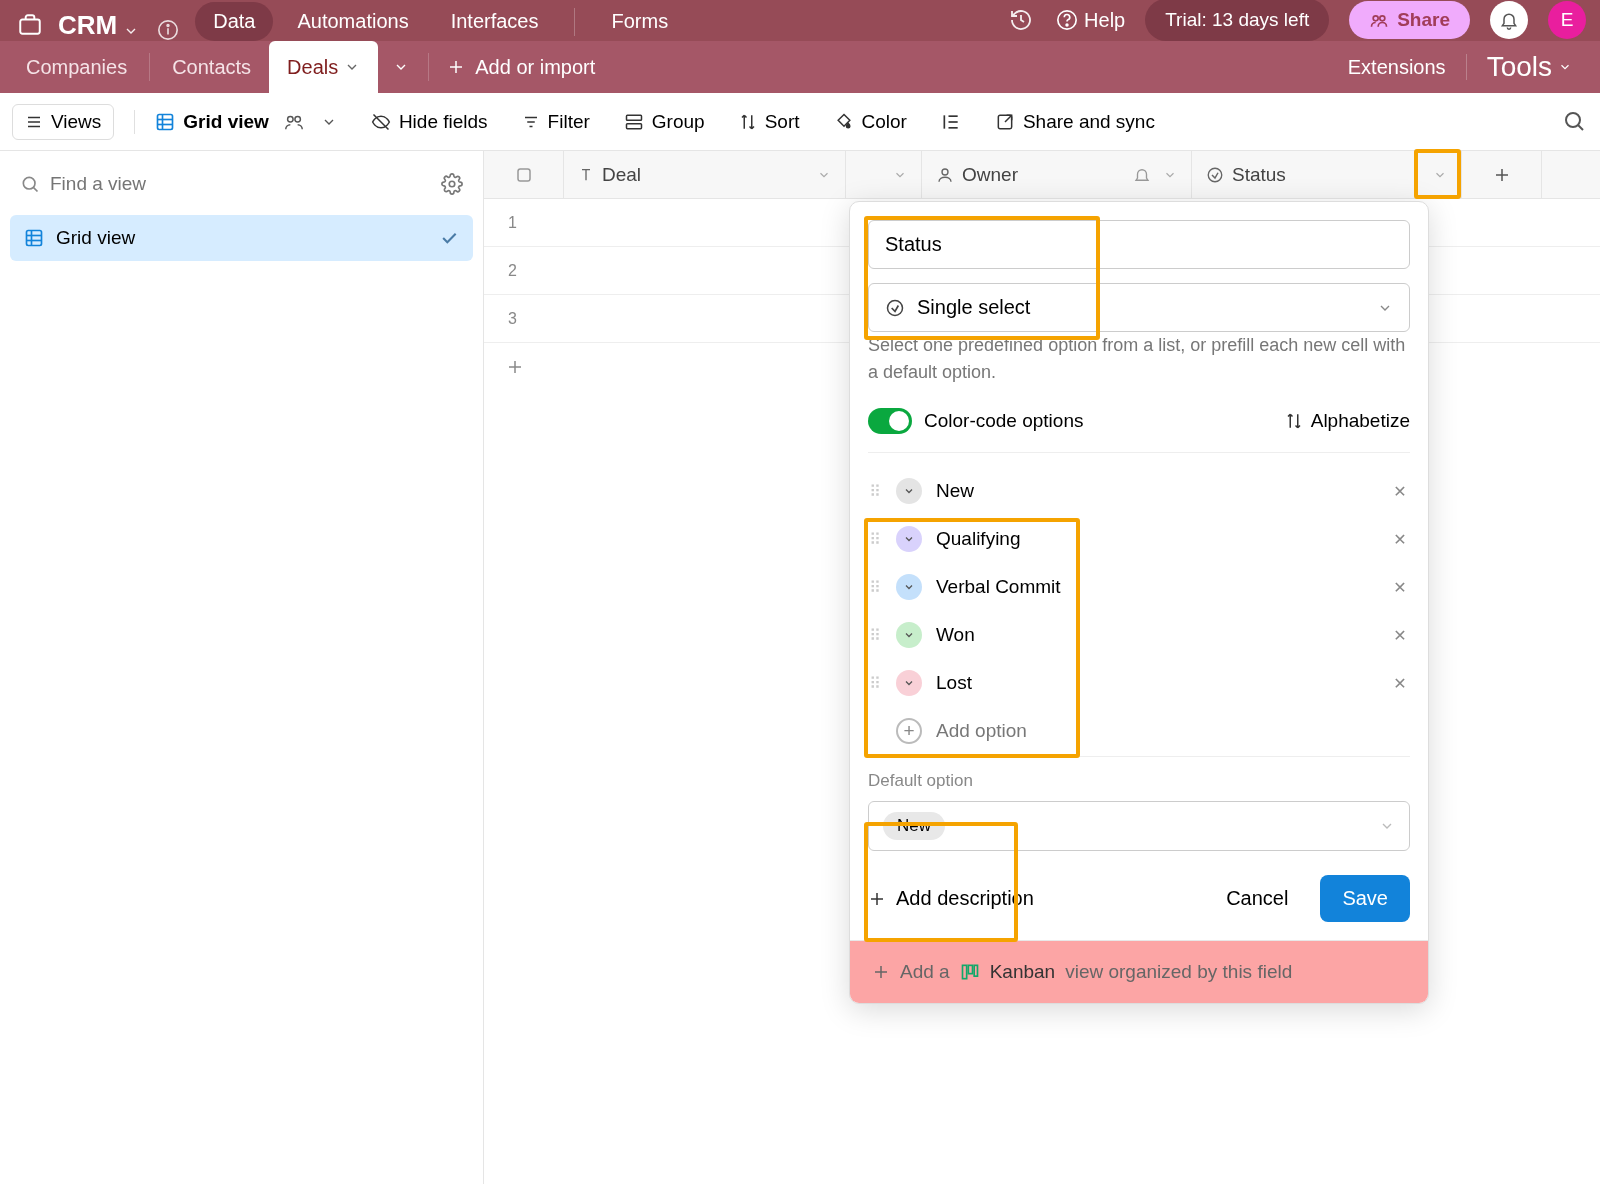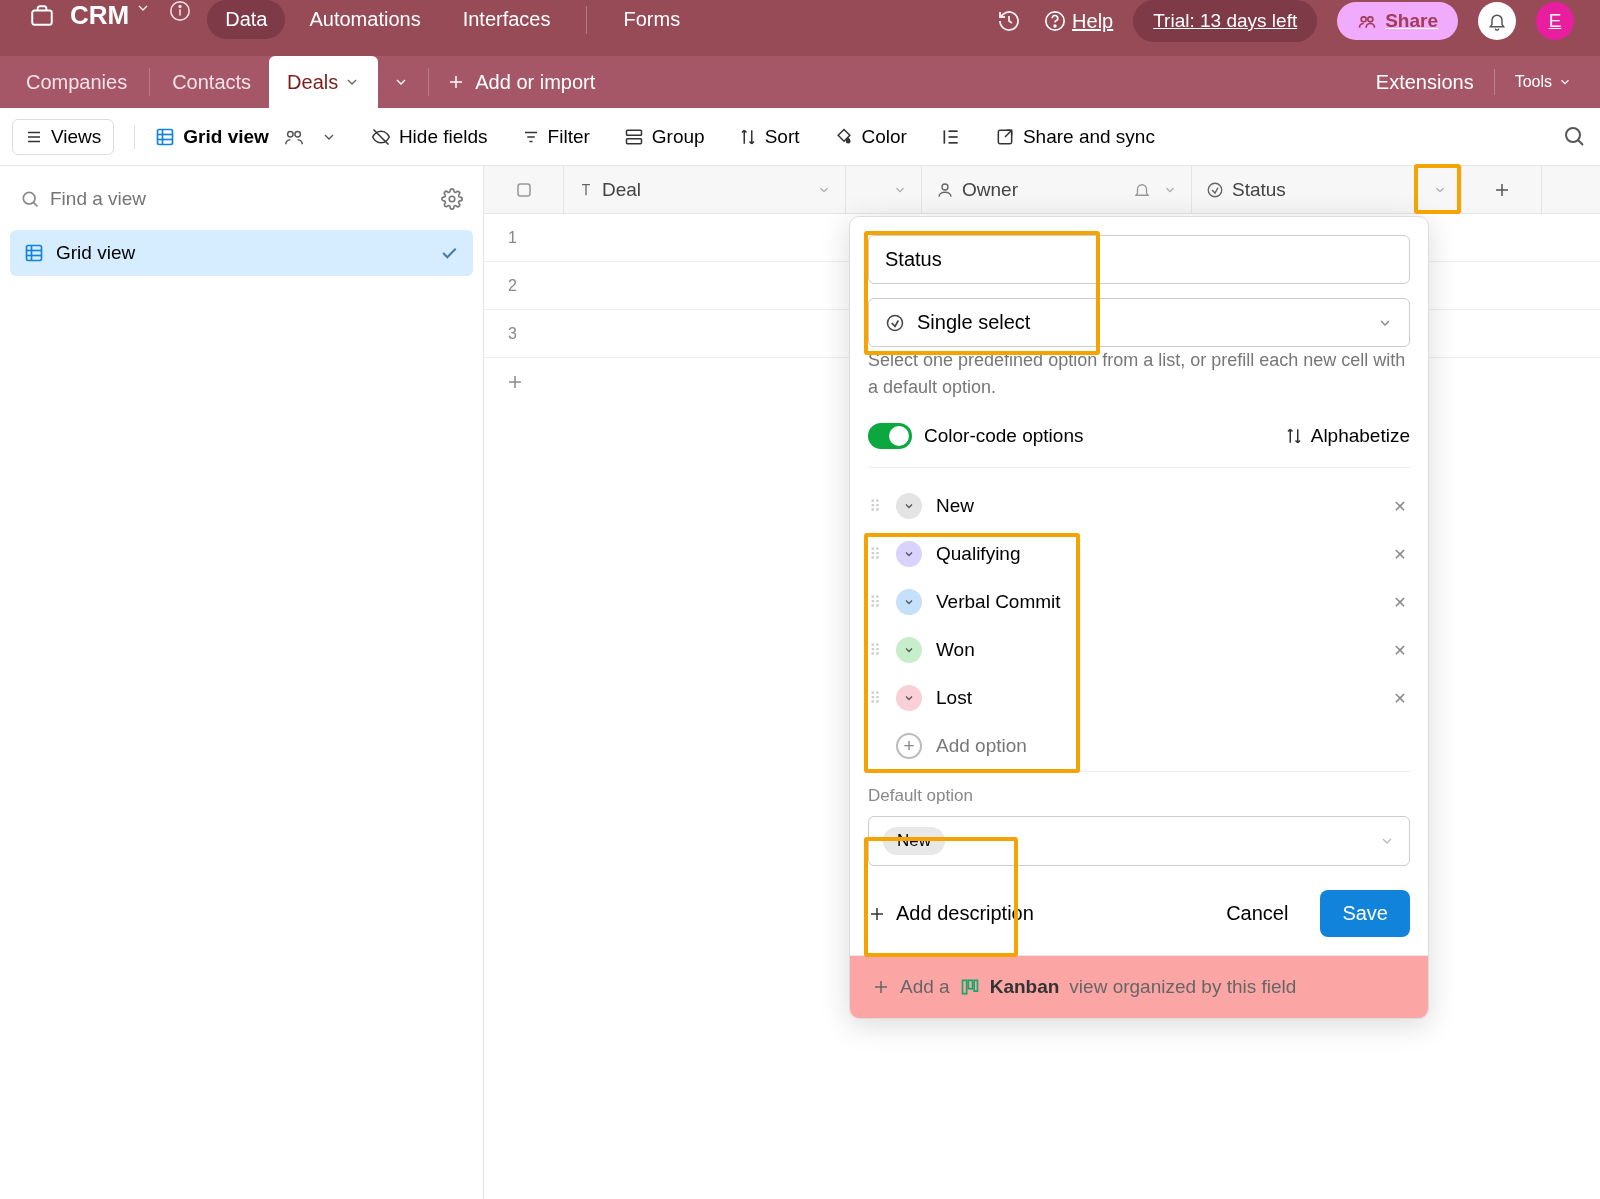--- a/index.html
+++ b/index.html
@@ -1,45 +1,45 @@
 <!DOCTYPE html>
 <html><head>
 <meta charset="utf-8">
 <style>
   * { box-sizing: border-box; margin: 0; padding: 0; font-family: -apple-system, BlinkMacSystemFont, "Segoe UI", Helvetica, Arial, sans-serif; }
   body { width: 1600px; height: 1199px; background: #fff; overflow: hidden; position: relative; font-size: 16px; }
 
   
-  .topbar { height: 56px; background: #964b57; display: flex; align-items: flex-start; padding: 0 26px; color: #fff; }
+  .topbar { height: 41px; background: #964b57; display: flex; align-items: flex-end; padding: 0 14px; color: #fff; }
   .brand-icon { width: 32px; height: 32px; display:flex; align-items:center; justify-content:center; margin-right: 12px; }
   .brand-name { font-size: 26px; font-weight: 700; margin-right: 6px; }
   .brand-chevron { width:18px;height:18px; margin-right: 10px; opacity:.9;}
   .info-icon { width:22px;height:22px; opacity:.8; margin-left:6px; margin-right: 16px;}
   .topnav { display:flex; gap:6px; align-items:center;}
   .topnav-item { padding: 8px 18px; border-radius: 999px; font-size:20px; cursor:pointer;}
   .topnav-item.active { background: #7e3a47; }
   .top-divider { width:1px; height:28px; background: rgba(255,255,255,.25); margin: 0 12px;}
-  .top-right { margin-left:auto; display:flex; align-items:center; gap:20px;text-decoration:underline;}
+  .top-right { margin-left:auto; display:flex; align-items:center; gap:20px;}
   .top-icon-btn { width:30px;height:30px; display:flex;align-items:center;justify-content:center; opacity:.9; cursor:pointer;}
   .help { display:flex; align-items:center; gap:6px; font-size:20px; cursor:pointer;}
   .trial-pill { background:#7e3a47; padding: 10px 20px; border-radius:999px; font-size:19px;}
   .share-pill { background:#f0abfc; color:#a13d59; padding:8px 20px; border-radius:999px; font-size:19px; font-weight:600; display:flex; align-items:center; gap:8px; cursor:pointer;}
   .bell-circle { width:38px;height:38px; border-radius:50%; background:#fff; color:#555; display:flex;align-items:center;justify-content:center; cursor:pointer;}
   .avatar { width:38px;height:38px; border-radius:50%; background:#e91e9e; color:#fff; display:flex;align-items:center;justify-content:center; font-size:19px; font-weight:500; cursor:pointer;}
 
   
   .tabsbar { height: 52px; background: #a55767; display:flex; align-items:center; padding: 0 8px;}
   .tab { padding: 0 18px; height:52px; display:flex; align-items:center; gap:6px; color:#f5e3e7; font-size:20px; cursor:pointer; position:relative;}
   .tab.active { background:#fff; color:#7f1d1d; border-radius: 6px 6px 0 0; }
   .tab-divider { width:1px; height:28px; background: rgba(255,255,255,.2); margin:0 4px;}
   .tab-chevron-box { width:46px; height:52px; display:flex;align-items:center;justify-content:center;}
   .add-import { display:flex; align-items:center; gap:10px; color:#fff; font-size:20px; margin-left:14px; cursor:pointer;}
   .tabsbar-right { margin-left:auto; display:flex; align-items:center; color:#fff;}
   .ext-btn { padding:0 20px; font-size:20px; cursor:pointer;}
-  .tools-btn { padding:0 20px; font-size:16px; display:flex;align-items:center;gap:6px; cursor:pointer;}
+  .tools-btn { padding:0 20px; font-size:28px; display:flex;align-items:center;gap:6px; cursor:pointer;}
   .vbar { width:1px; height:26px; background:rgba(255,255,255,.25);}
 
   
   .toolbar { height: 58px; border-bottom:1px solid #e5e5e5; display:flex; align-items:center; padding: 0 12px;}
   .views-btn { display:flex; align-items:center; gap:8px; border:1px solid #ddd; border-radius:6px; padding:6px 12px; font-size:19px; cursor:pointer;}
   .tbar-divider { width:1px; height:24px; background:#e0e0e0; margin:0 20px;}
   .gridview-btn { display:flex; align-items:center; gap:8px; font-size:19px; cursor:pointer;}
   .grid-icon-small { color:#1283da; }
   .tbar-item { display:flex; align-items:center; gap:8px; font-size:19px; margin-left:34px; cursor:pointer;}
   .tbar-right { margin-left:auto; display:flex; align-items:center;}
@@ -96,21 +96,21 @@
   .default-section { border-top:1px solid #eee; margin-top:1px; padding-top:14px;}
   .default-label { color:#888; font-size:17px;}
   .default-select { width:100%; border:1px solid #ccc; border-radius:6px; padding:10px 14px; margin-top:10px; display:flex; align-items:center; cursor:pointer;}
   .default-chip { background:#e8e8e8; border-radius:999px; padding:4px 14px; font-size:17px;}
   .default-chev { margin-left:auto; color:#bbb;}
   .actions-row { display:flex; align-items:center; margin-top:24px;}
   .add-desc { display:flex; align-items:center; gap:10px; font-size:20px; cursor:pointer;}
   .cancel-btn { margin-left:auto; font-size:20px; cursor:pointer; padding:10px 14px;}
   .save-btn { background:#1283da; color:#fff; font-size:20px; padding:12px 22px; border-radius:8px; margin-left:18px; cursor:pointer;}
   .panel-footer { background:#fca5a5; border-top:1px solid #e8e8e8; padding:20px 22px; font-size:19px; color:#666; display:flex; align-items:center; gap:10px;}
-  .panel-footer .kanban { font-weight:700; color:#333;}
+  .panel-footer .kanban { font-weight:400; color:#333;}
   .kanban-icon { color:#12a869; }
 
   svg { display:block; }
 </style>
 </head>
 <body>
 
 <div class="topbar">
   <div class="brand-icon">
     <svg width="26" height="26" viewBox="0 0 24 24" fill="none" stroke="#fff" stroke-width="1.8">

